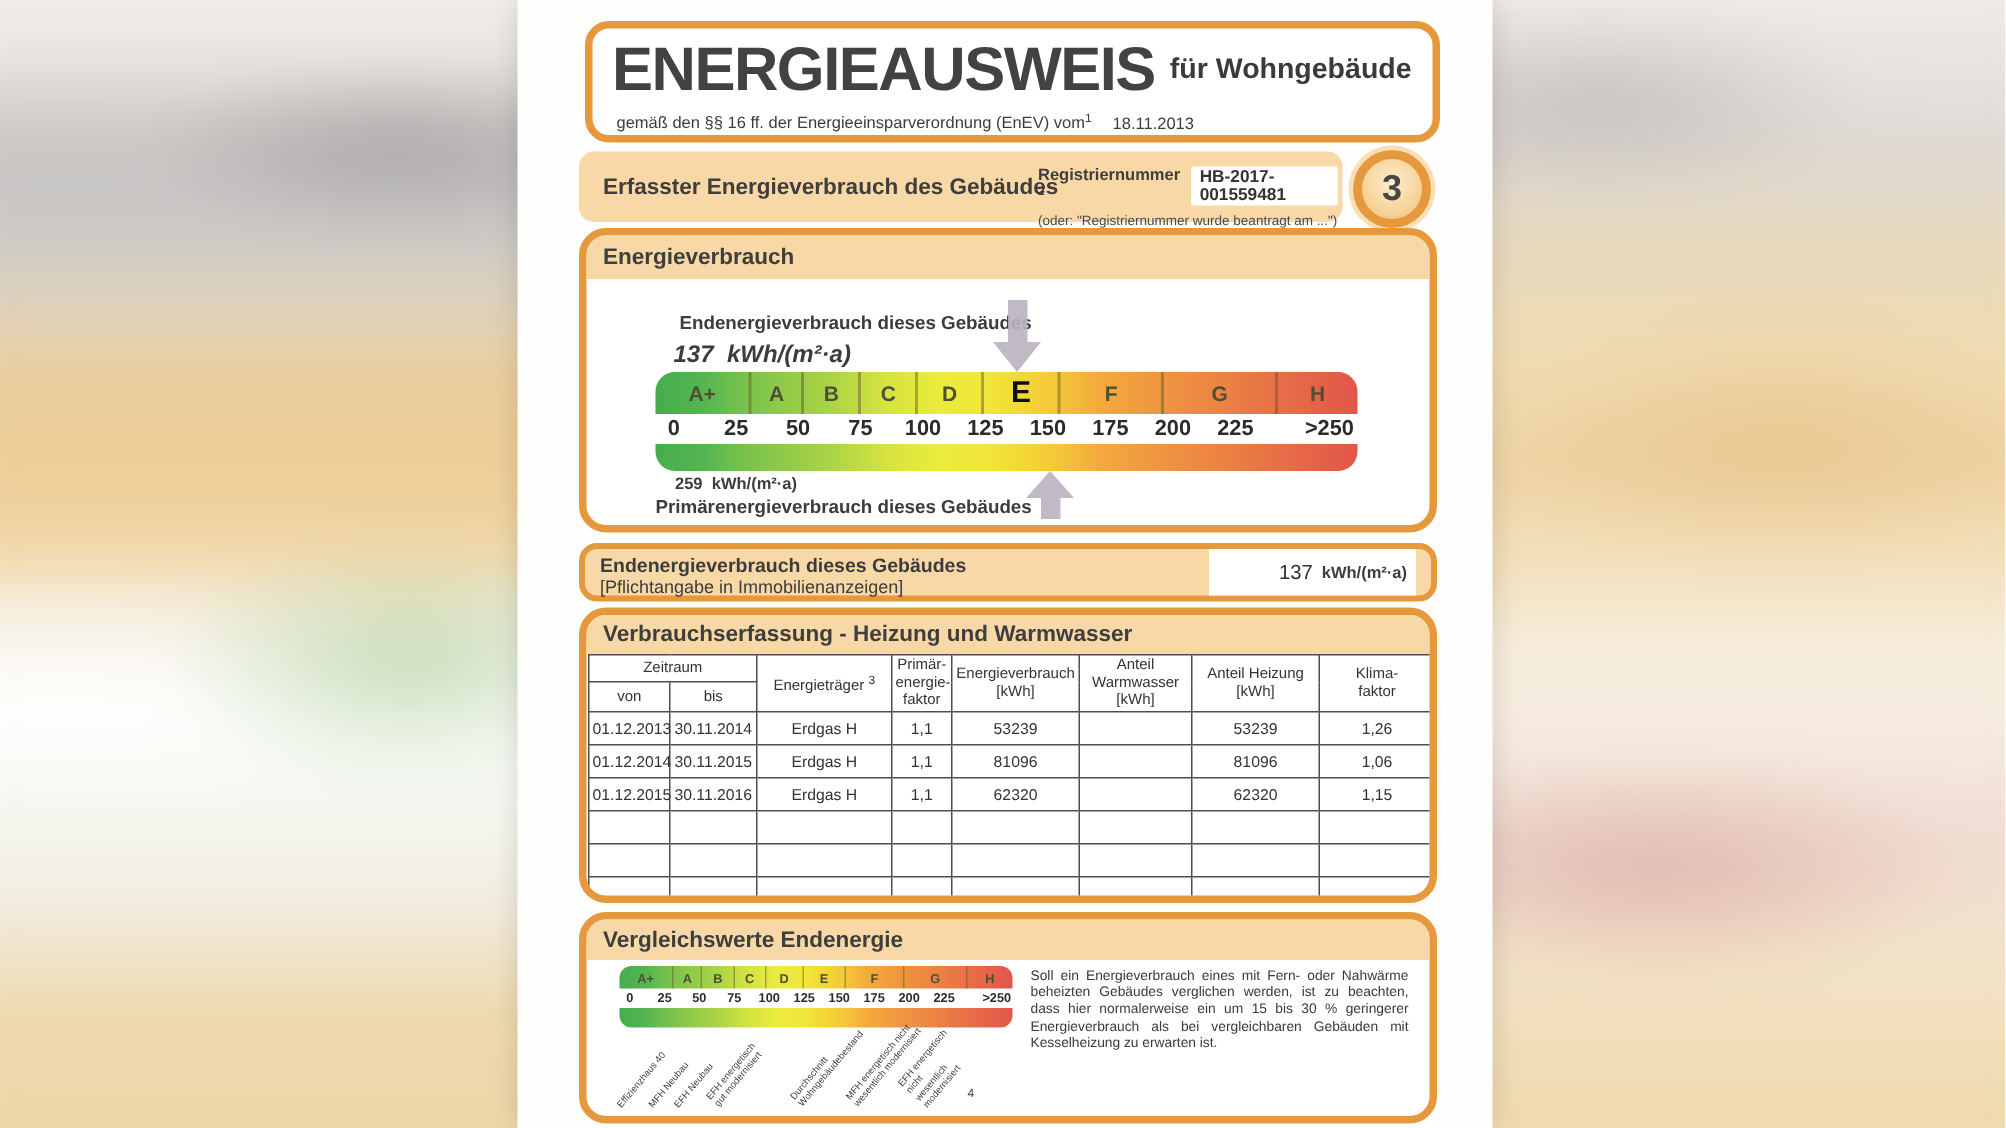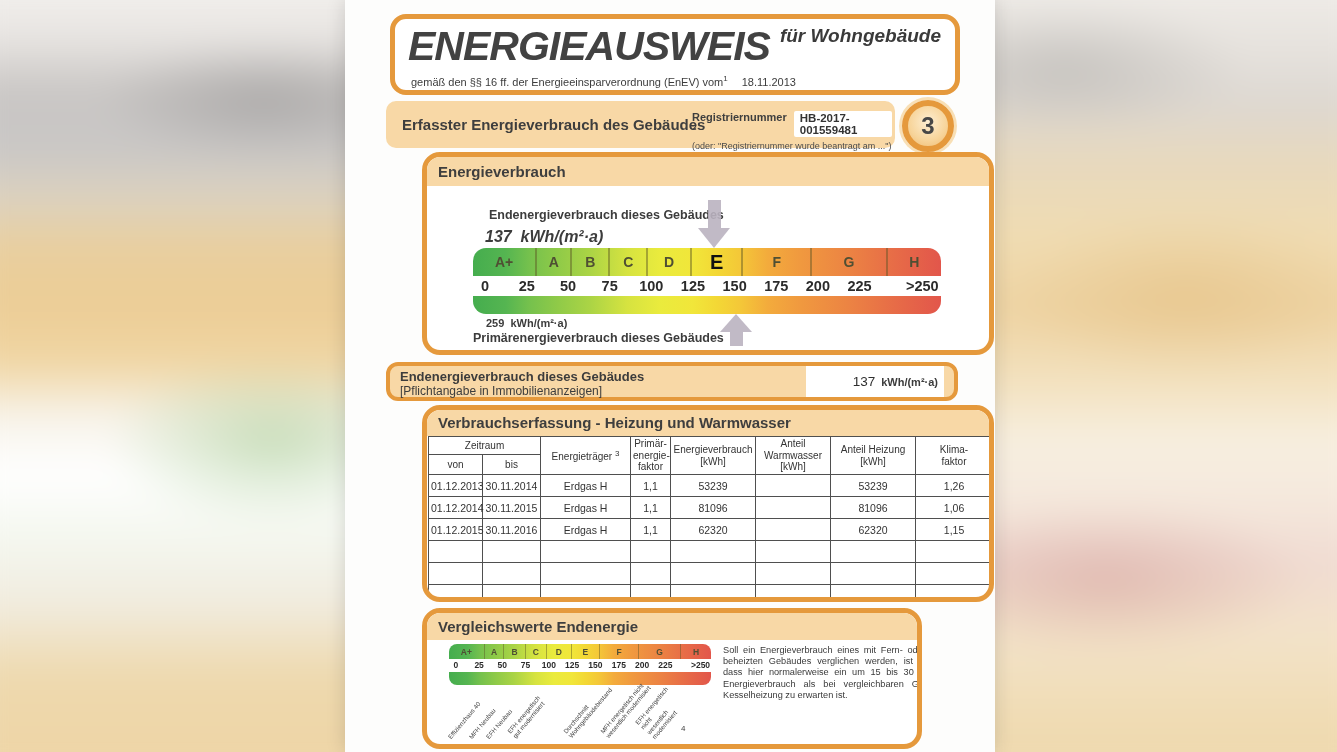--- a/index.html
+++ b/index.html
@@ -22,29 +22,29 @@
       radial-gradient(ellipse 260px 120px at 55% 40%, rgba(225,185,120,.45), transparent 70%),
       radial-gradient(ellipse 280px 100px at 25% 12%, rgba(170,168,165,.5), transparent 65%),
       linear-gradient(180deg,#f2efeb 0%,#e6e2dd 10%,#ddd8d2 16%,#e8d9bd 24%,#f0dcb2 33%,
         #eed3a2 42%,#f3e2c0 51%,#f7efe0 58%,#f5e9dd 65%,#f0dbd2 73%,#f3e3c9 82%,
         #f0dcb4 92%,#eed7ab 100%);
   }
   .paper { position:absolute; left:345px; top:0; width:650px; height:752px;
            background:#fdfdfc; box-shadow:0 0 18px rgba(0,0,0,.15); }
 
   
-  .obox { position:absolute; background:#fff; border:5px solid #E5993C; border-radius:18px; overflow:hidden;margin-left:36px; }
+  .obox { position:absolute; background:#fff; border:5px solid #E5993C; border-radius:18px; overflow:hidden; }
   .obox-header { height:28px; line-height:28px; background:#F8D8A6; padding-left:11px;
                  font-size:15px; font-weight:bold; color:#3e3e3e; }
   sup { font-size:8px; vertical-align:super; }
 
   
   .title-box { position:absolute; left:390px; top:14px; width:570px; height:81px;
                background:#fff; border:5px solid #E5993C; border-radius:16px; box-sizing:border-box; }
-  .title-row { position:absolute; left:13px; top:6px; display:flex; align-items:flex-start;font-style:italic; }
+  .title-row { position:absolute; left:13px; top:6px; display:flex; align-items:center; }
   .title-main { font-size:41px; font-weight:bold; color:#424242; letter-spacing:-1px; line-height:1.05; }
   .title-suffix { font-size:19px; font-weight:bold; color:#3a3a3a; margin-left:10px; }
   .title-sub { position:absolute; left:16px; top:55px; font-size:11px; color:#3c3c3c; }
   .title-sub .date { margin-left:14px; }
 
   
   .banner { position:absolute; left:386px; top:101px; width:509px; height:47px;
             background:#F8D8A6; border-radius:10px;text-decoration:underline; }
   .banner-title { position:absolute; left:16px; top:15px; font-size:15px; font-weight:bold; color:#3e3e3e; }
   .reg-block { position:absolute; left:306px; top:10px; width:200px; }
@@ -121,21 +121,21 @@
   .table-box .obox-header { height:26px; line-height:26px; border-radius:10px 10px 0 0; }
   .vtable { border-collapse:collapse; table-layout:fixed; width:564px; margin:0 0 0 1px; }
   .vtable th, .vtable td { border:1px solid #4f4f4f; text-align:center; vertical-align:middle;
         padding:0 2px; color:#333; white-space:pre-line; }
   .vtable th { font-weight:normal; font-size:10px; line-height:11.5px; }
   .vtable td { font-size:10.5px; height:21px; }
   .vtable .h1 th { height:17px; }
   .vtable .h2 th { height:19px; }
 
   
-  .compare-box { left:386px; top:608px; width:500px; height:141px; box-sizing:border-box; }
+  .compare-box { left:386px; top:608px; width:572px; height:141px; box-sizing:border-box; }
   .compare-box .obox-header { height:27px; line-height:27px; border-radius:10px 10px 0 0; }
   .c-body { position:relative; width:100%; height:104px; }
   .mini { position:absolute; left:22px; top:4px; width:262px; }
   .mini .band-top { height:15px; border-radius:8px 8px 0 0; }
   .mini .seg { font-size:8.5px; border-left-width:1px; }
   .mini .band-top .seg:nth-child(6){ font-size:8.5px; color:#4f4f33; }
   .mini .band-ticks { height:13px; }
   .mini .band-ticks .num { top:1px; font-size:8.5px; }
   .mini .band-bottom { height:13px; border-radius:0 0 8px 8px; }
   .slant-area { position:absolute; left:22px; top:48px; width:262px; height:56px; }

